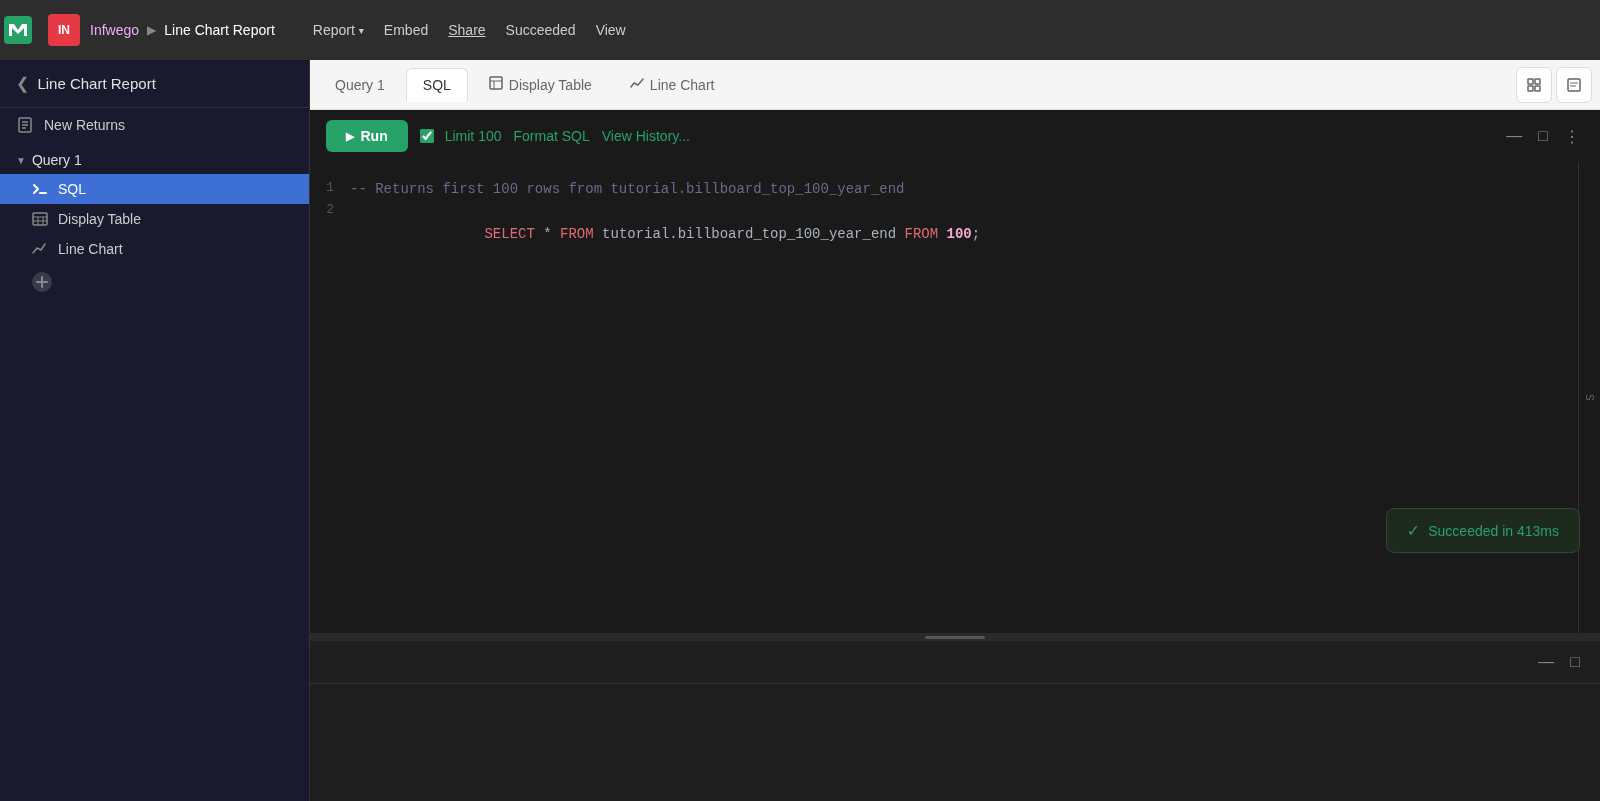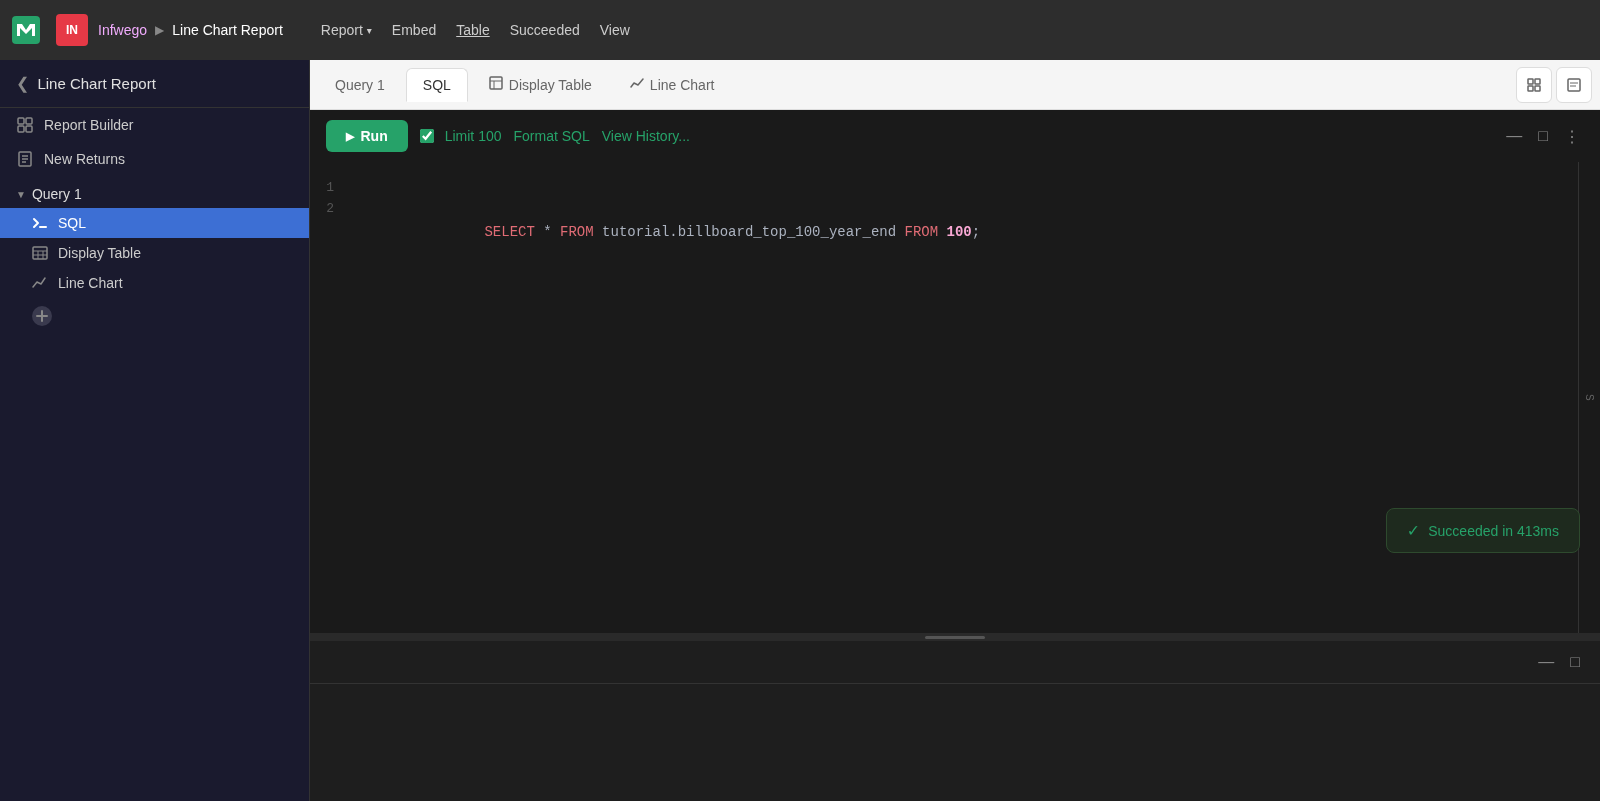--- a/index.html
+++ b/index.html
@@ -1,19 +1,19 @@
 <!DOCTYPE html>
 <html><head>
   <meta charset="utf-8">
   <style>
     * { box-sizing: border-box; margin: 0; padding: 0; }
     body { font-family: -apple-system, BlinkMacSystemFont, 'Segoe UI', sans-serif; background: #f0f0f0; height: 801px; overflow: hidden; display: flex; flex-direction: column; }
 
     
-    .topbar { background: #2d2d2d; display: flex; align-items: center; height: 60px; padding: 0 12px; gap: 10px; flex-shrink: 0; }
+    .topbar { background: #2d2d2d; display: flex; align-items: center; height: 60px; padding: 0 4px; gap: 10px; flex-shrink: 0; }
     .logo-icon { width: 32px; height: 32px; background: #e63946; border-radius: 4px; display: flex; align-items: center; justify-content: center; color: white; font-weight: bold; font-size: 13px; flex-shrink: 0; }
     .m-logo { width: 28px; height: 28px; margin-right: 6px; }
     .m-logo svg { width: 28px; height: 28px; }
     .breadcrumb { display: flex; align-items: center; gap: 8px; color: #ccc; font-size: 14px; }
     .breadcrumb .org { color: #f0abfc; }
     .breadcrumb .arrow { color: #888; font-size: 12px; }
     .breadcrumb .report-name { color: white; font-weight: 500; }
     .topbar-nav { display: flex; align-items: center; gap: 4px; margin-left: 20px; justify-content: center; }
     .topbar-nav .nav-item { color: #ccc; font-size: 14px; padding: 4px 8px; cursor: pointer; border-radius: 4px; }
     .nav-item-report { display: flex; align-items: center; gap: 2px; }
@@ -118,45 +118,34 @@
     <span class="org">Infwego</span>
     <span class="arrow">▶</span>
     <span class="report-name">Line Chart Report</span>
   </div>
   <div class="topbar-nav">
     <span class="nav-item nav-item-report">
       <span>Report</span>
       <span style="font-size:10px;margin-left:2px;">▾</span>
     </span>
     <span class="nav-item">Embed</span>
-    <span class="nav-item" style="text-decoration:underline;">Table</span>
+    <span class="nav-item" style="text-decoration:underline;">Share</span>
     <span class="nav-item">Succeeded</span>
     <span class="nav-item">View</span>
   </div>
 </div>
 
 <div class="main-layout">
 
   <div class="sidebar">
     <div class="sidebar-header">
       <span class="sidebar-collapse-btn">❮</span>
       <span class="sidebar-title">Line Chart Report</span>
     </div>
 
-    <div class="sidebar-item">
-      <span class="item-icon" style="color:#888;">
-        <svg width="18" height="18" viewBox="0 0 18 18" fill="none">
-            <rect x="2" y="2" width="6" height="6" rx="1" stroke="#888" stroke-width="1.5"></rect>
-            <rect x="10" y="2" width="6" height="6" rx="1" stroke="#888" stroke-width="1.5"></rect>
-            <rect x="2" y="10" width="6" height="6" rx="1" stroke="#888" stroke-width="1.5"></rect>
-            <rect x="10" y="10" width="6" height="6" rx="1" stroke="#888" stroke-width="1.5"></rect>
-          </svg>
-      </span>
-      <span class="item-label">Report Builder</span>
-    </div>
 
     <div class="sidebar-item">
       <span class="item-icon" style="color:#888;">
         <svg width="18" height="18" viewBox="0 0 18 18" fill="none">
             <rect x="3" y="2" width="12" height="14" rx="1" stroke="#888" stroke-width="1.5"></rect>
             <line x1="6" y1="6" x2="12" y2="6" stroke="#888" stroke-width="1.5"></line>
             <line x1="6" y1="9" x2="12" y2="9" stroke="#888" stroke-width="1.5"></line>
             <line x1="6" y1="12" x2="10" y2="12" stroke="#888" stroke-width="1.5"></line>
           </svg>
       </span>
@@ -275,20 +264,21 @@
           <span class="toolbar-icon-btn">⋮</span>
         </div>
       </div>
 
       <div class="sql-editor-wrapper">
         <div class="sql-editor-main">
           <div class="code-editor">
 
             <div class="code-line">
               <span class="line-num">1</span>
+              <span class="line-content code-comment">-- Returns first 100 rows from tutorial.billboard_top_100_year_end</span>
             </div>
 
             <div class="code-line">
               <span class="line-num">2</span>
               <span class="line-content">
                 <span class="code-keyword">SELECT</span><span class="code-table"> * </span><span class="code-keyword">FROM</span><span class="code-table"> tutorial.billboard_top_100_year_end </span><span class="code-keyword">FROM</span><span class="code-limit-val"> 100</span><span class="code-table">;</span>
               </span>
             </div>
           </div>
 

